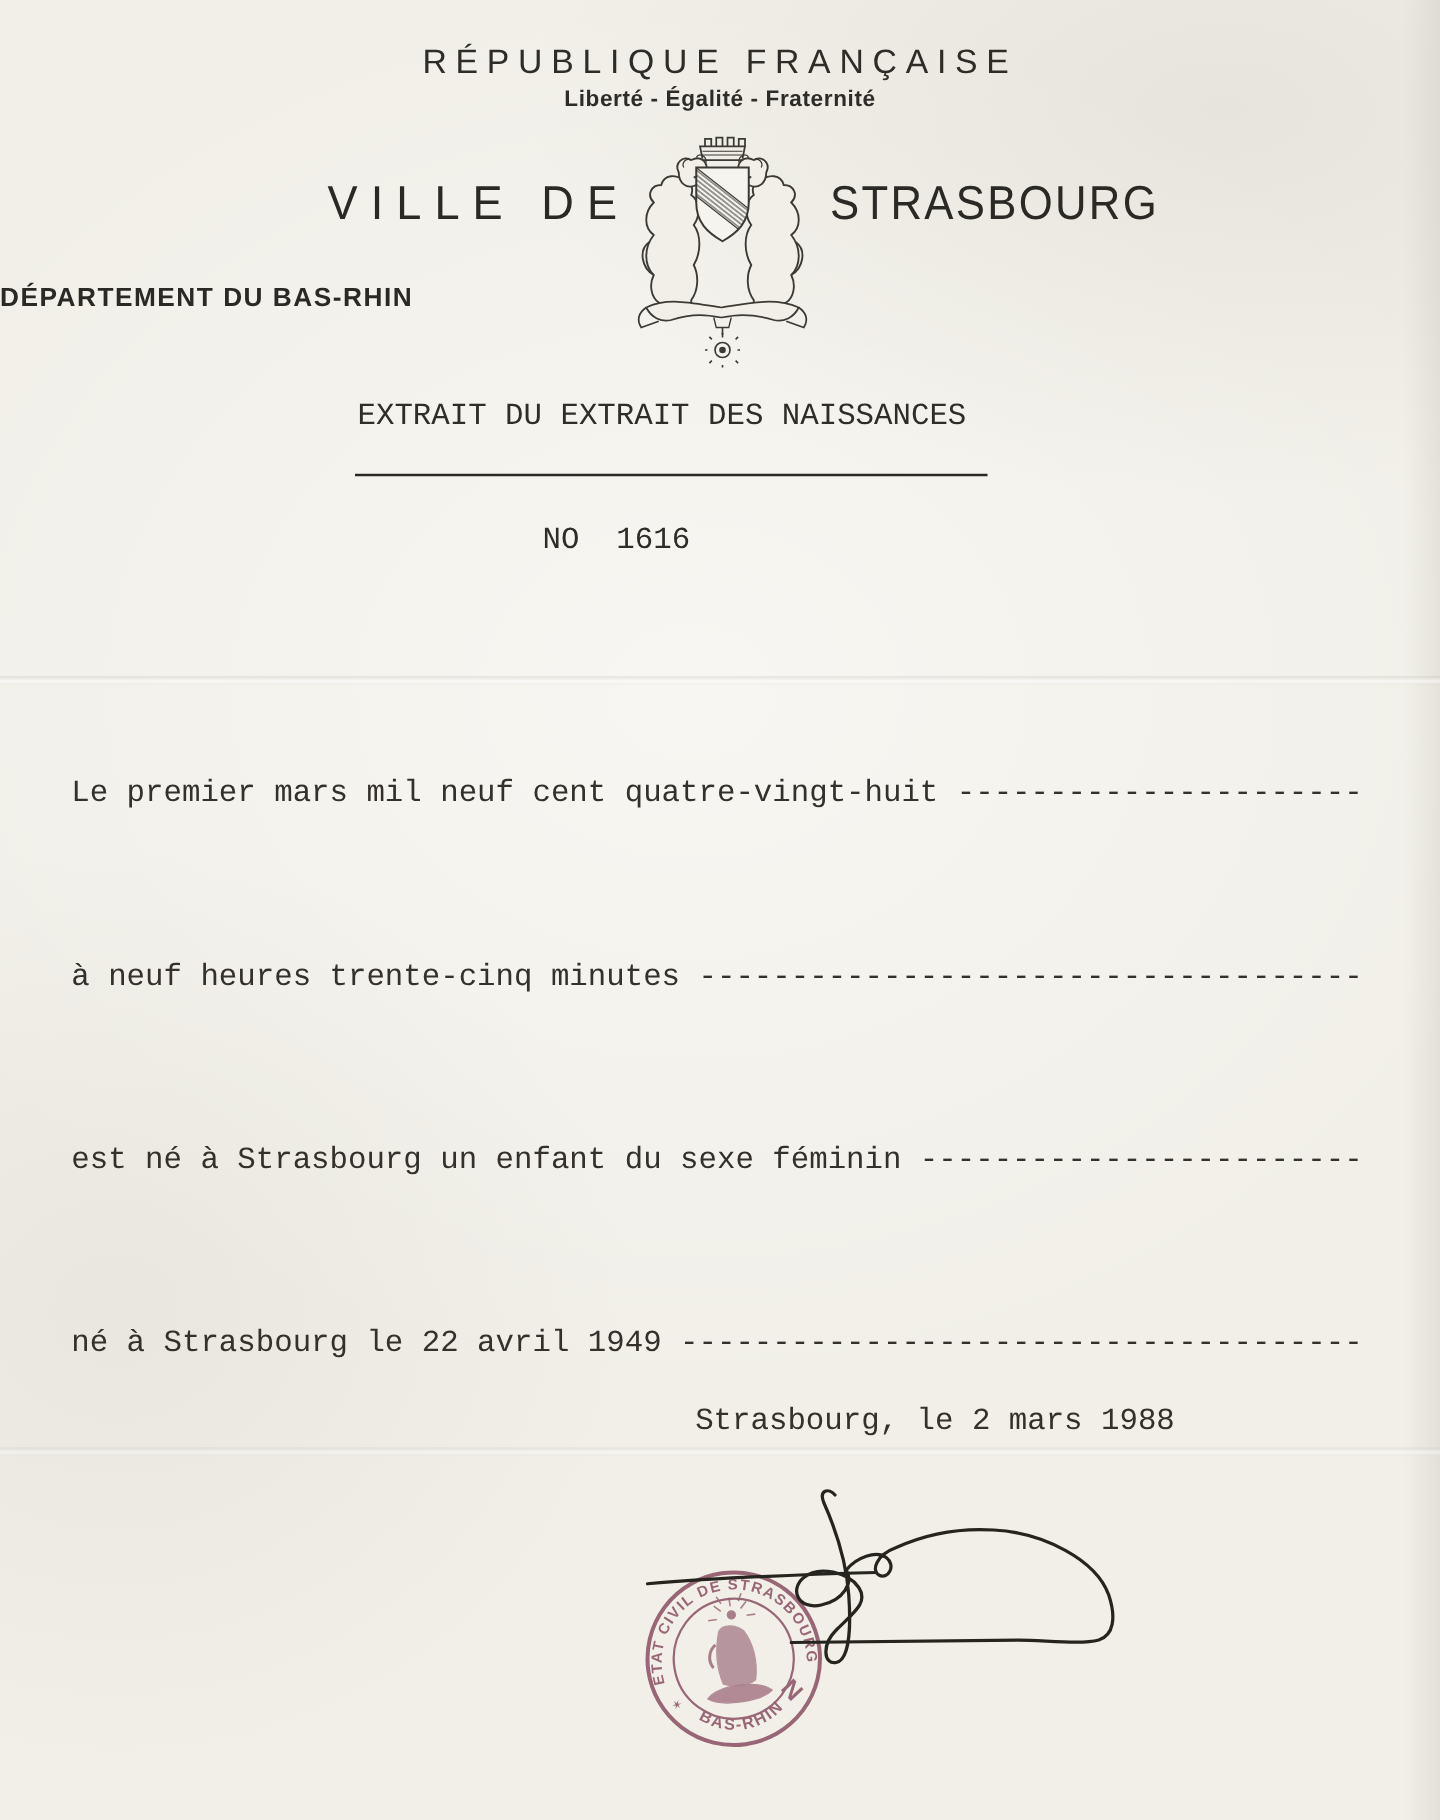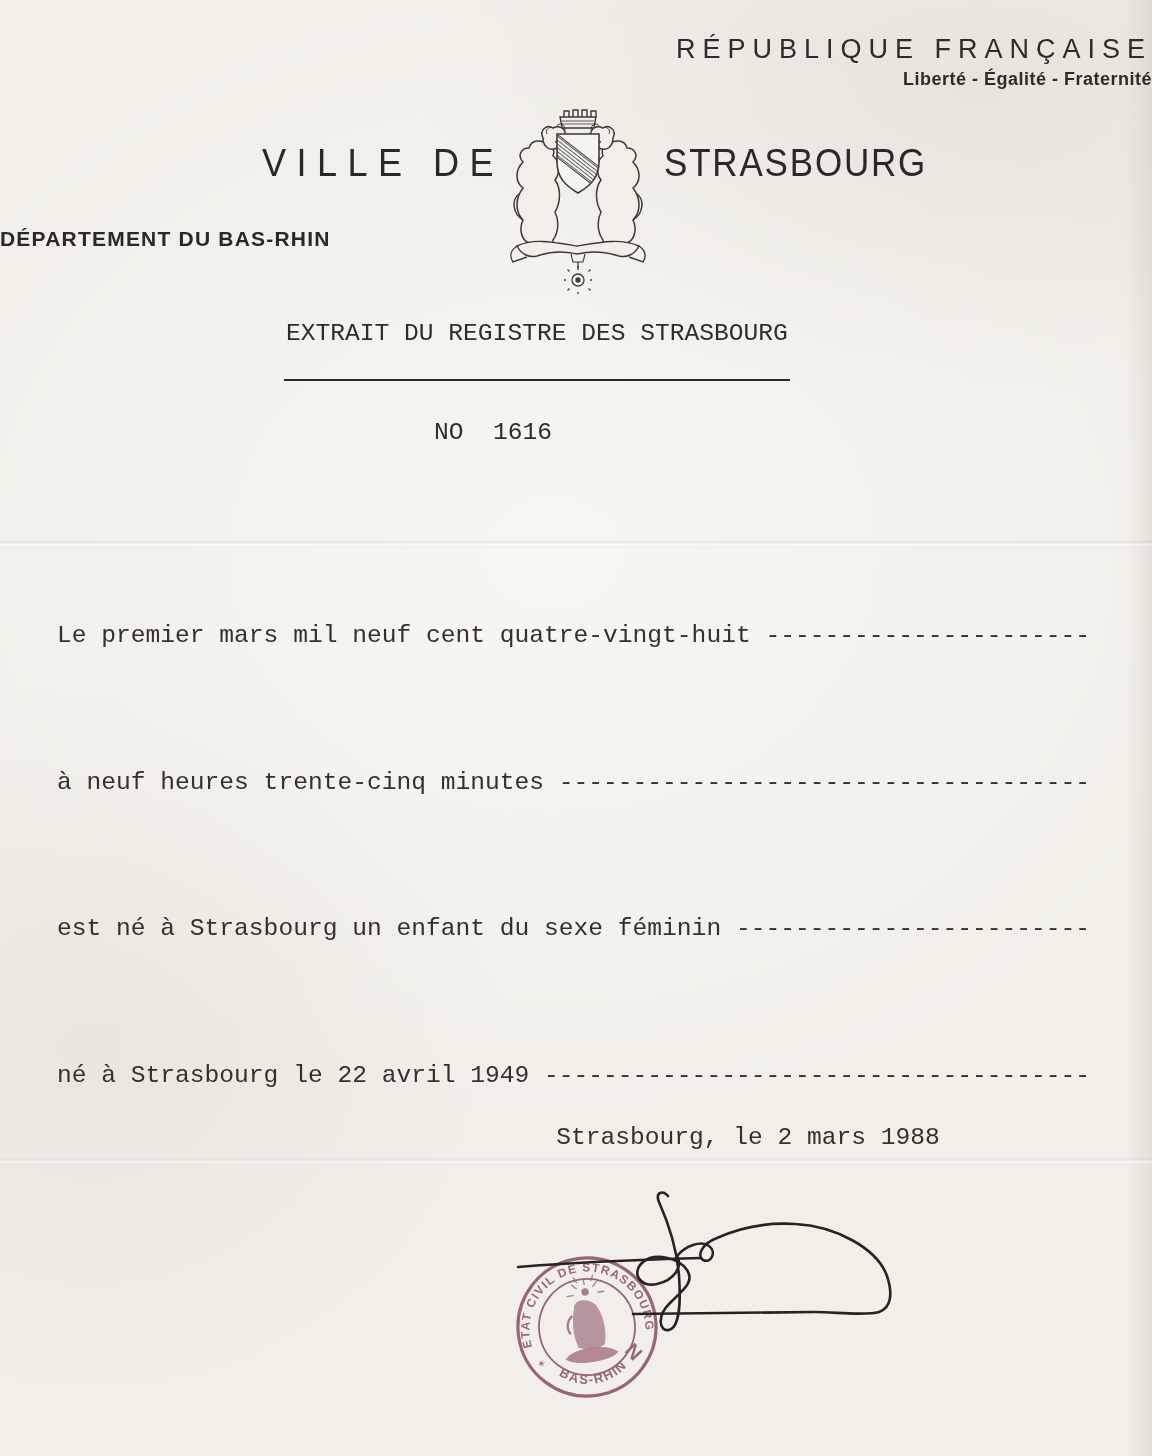--- a/index.html
+++ b/index.html
@@ -10,22 +10,22 @@
       radial-gradient(700px 620px at 8% 72%, rgba(205,200,190,.22), transparent 60%),
       radial-gradient(1000px 800px at 48% 38%, rgba(255,255,255,.45), transparent 72%),
       linear-gradient(270deg, rgba(175,170,158,.22), transparent 2.5%),
       #f1efe8;
     font-family:"Liberation Mono", monospace;
     color:#33302b;
   }
   .abs{position:absolute;}
   .sans{font-family:"Liberation Sans", sans-serif;}
   .mono{font-family:"Liberation Mono", monospace; white-space:pre;}
-  .republic{top:34px;left:0;width:1152px;text-align:right;font-size:27px;letter-spacing:7px;color:#2e2c28;}
-  .motto{top:69px;left:0;width:1152px;text-align:right;font-size:18px;font-weight:bold;letter-spacing:.5px;color:#2e2c28;}
+  .republic{top:34px;left:0;width:1152px;text-align:center;font-size:27px;letter-spacing:7px;color:#2e2c28;}
+  .motto{top:69px;left:0;width:1152px;text-align:center;font-size:18px;font-weight:bold;letter-spacing:.5px;color:#2e2c28;}
   .city-left{top:142px;left:262px;font-size:38px;letter-spacing:11px;color:#2b2926;transform:scaleX(.95);transform-origin:left top;}
   .city-right{top:142px;left:664px;font-size:38px;letter-spacing:2px;color:#2b2926;transform:scaleX(.92);transform-origin:left top;}
   .department{top:227px;left:0;width:1152px;text-align:left;font-size:21px;font-weight:bold;letter-spacing:1.2px;color:#2b2926;}
   .doc-title{top:320px;left:286px;font-size:24.6px;color:#2f2d28;}
   .title-underline{top:379px;left:284px;width:506px;height:2px;background:#2b2925;}
   .record-no{top:419px;left:434px;font-size:24.6px;color:#2f2d28;text-align:right;}
   .register{top:514px;left:57px;width:1080px;font-size:24.6px;line-height:48.9px;color:#34312c;}
   .certification{top:1014px;left:390px;width:716px;text-align:center;font-size:24.6px;line-height:49.4px;color:#34312c;}
   .crease{left:0;width:1152px;height:7px;}
   .crease1{top:541px;background:linear-gradient(to bottom, rgba(110,104,92,.14), rgba(255,255,255,.55) 55%, rgba(110,104,92,.05));}
@@ -91,21 +91,21 @@
     <g stroke="#3c3a35" fill="none" stroke-width="1.3">
       <path d="M75,158 v8"></path>
       <circle cx="75" cy="176" r="6"></circle>
       <path d="M75,164 v-2 M75,188 v2 M63,176 h-2 M89,176 h-2 M66.5,167.5 l-2,-2 M85.5,184.5 l2,2 M66.5,184.5 l-2,2 M85.5,167.5 l2,-2"></path>
       <circle cx="75" cy="176" r="2" fill="#3c3a35"></circle>
     </g>
   </svg>
 
   <div class="abs sans department">DÉPARTEMENT DU BAS-RHIN</div>
 
-  <div class="abs mono doc-title">EXTRAIT DU REGISTRE DES STRASBOURG</div>
+  <div class="abs mono doc-title">EXTRAIT DU EXTRAIT DES NAISSANCES</div>
   <div class="abs title-underline"></div>
   <div class="abs mono record-no">NO  1616</div>
 
   <div class="abs mono register">
     <div>Le premier mars mil neuf cent quatre-vingt-huit ----------------------</div>
     <div>à neuf heures trente-cinq minutes ------------------------------------</div>
     <div>est né à Strasbourg un enfant du sexe féminin ------------------------</div>
     <div>né à Strasbourg le 22 avril 1949 -------------------------------------</div>
     
     

